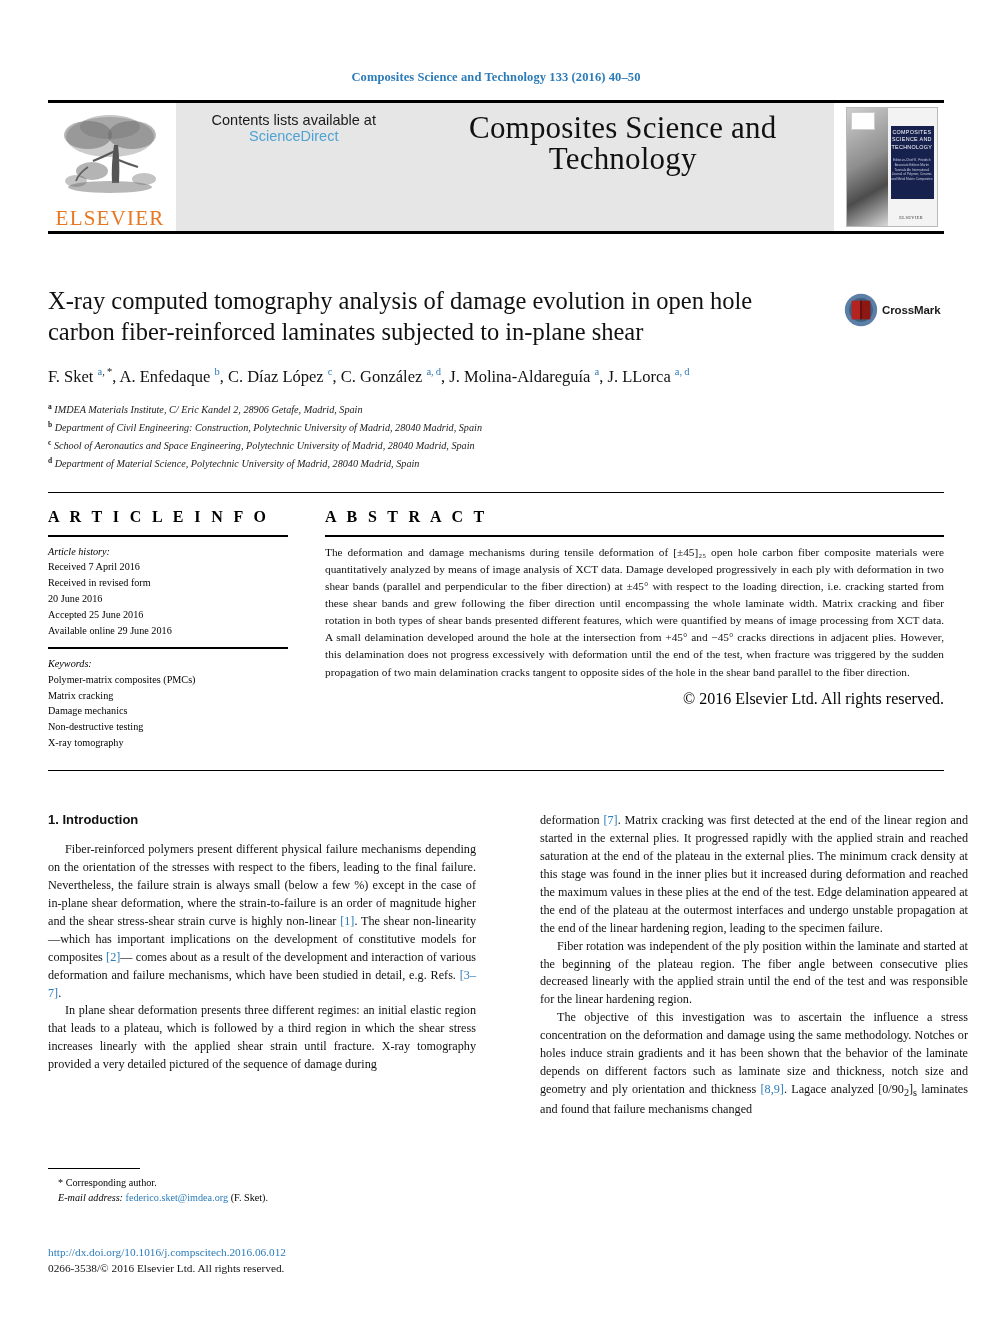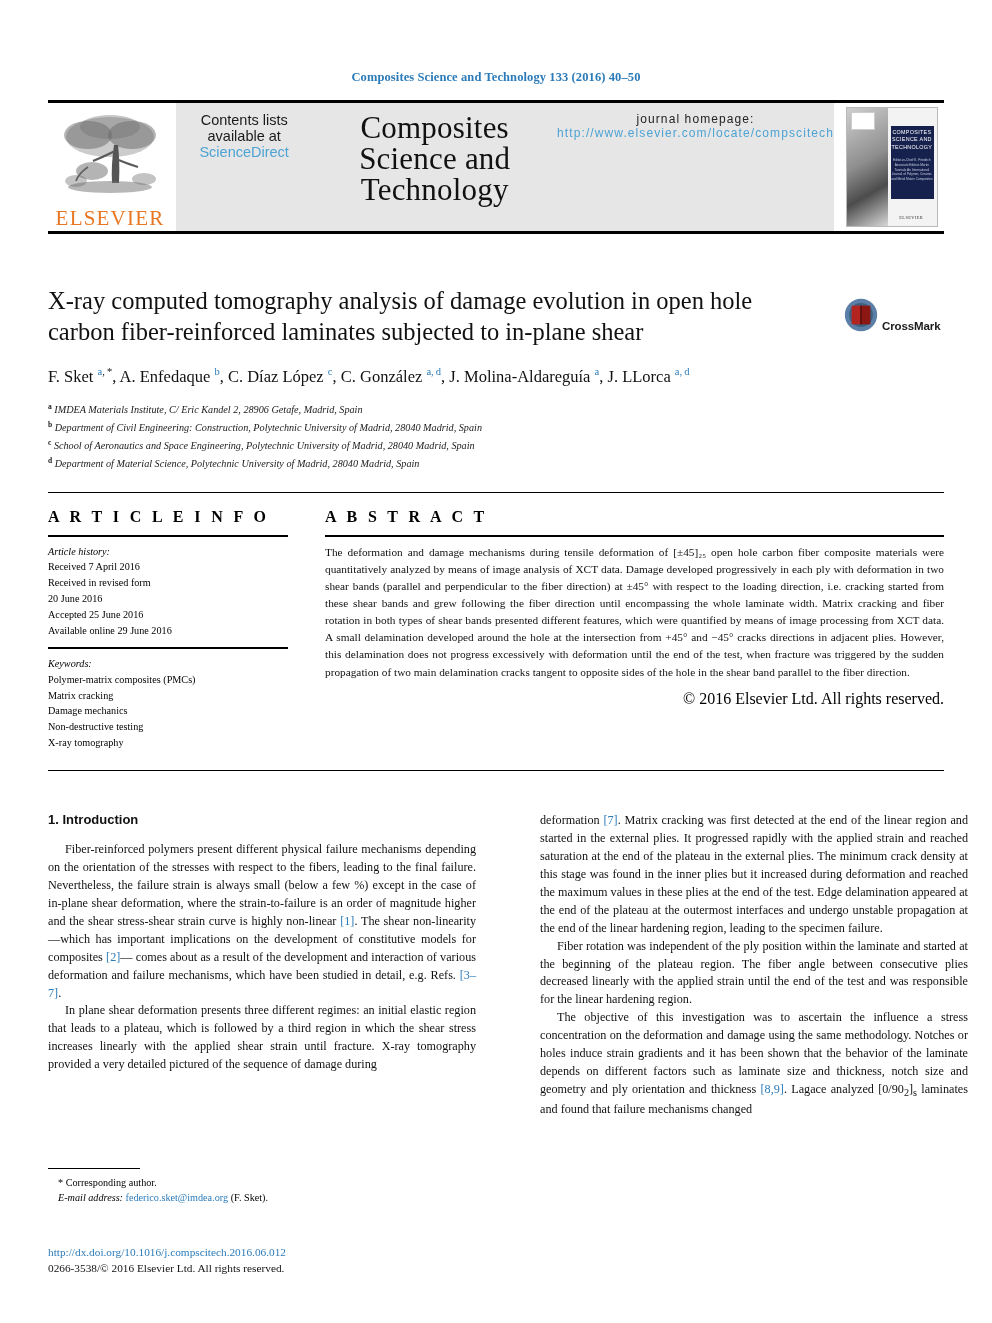--- a/index.html
+++ b/index.html
@@ -85,21 +85,21 @@
 
   
   .titleblock { position:absolute; left:48px; top:286px; width:896px; }
   .art-title {
     font-family:"Liberation Serif", serif;
     font-size:24.5px; line-height:1.26; color:#111; font-weight:normal;
     width:745px; margin:0;
   }
   .crossmark {
     position:absolute; right:0px; top:2px; width:100px; height:44px;
-    display:flex; align-items:flex-end; gap:4px;
+    display:flex; align-items:center; gap:4px;
   }
   .cm-logo { width:34px; height:34px; flex:0 0 34px; }
   .cm-text {
     font-family:"Liberation Sans", sans-serif; font-size:11.5px;
     font-weight:bold; color:#1b1b1b; letter-spacing:-0.1px;
   }
   .authors {
     margin-top:16px; width:760px;
     font-family:"Liberation Serif", serif; font-size:16.5px; line-height:1.5; color:#111;
   }
@@ -182,23 +182,20 @@
           </g>
         </svg>
         <div class="elsevier-word">ELSEVIER</div>
       </div>
 
       <div class="grey-col">
         <div class="contents-line">
           <span>Contents lists available at </span><span class="sd">ScienceDirect</span>
         </div>
         <div class="journal-name">Composites Science and Technology</div>
-        <div class="homepage-line">
-          <span>journal homepage: </span><span class="url">http://www.elsevier.com/locate/compscitech</span>
-        </div>
       </div>
 
       <div class="cover-col">
         <div class="cover">
           <div class="cov-left"></div>
           <div class="cov-topsmall"></div>
           <div class="cov-band"></div>
           <div class="cov-title">COMPOSITES SCIENCE AND TECHNOLOGY</div>
           <div class="cov-sub">Editor-in-Chief
 K. Friedrich

